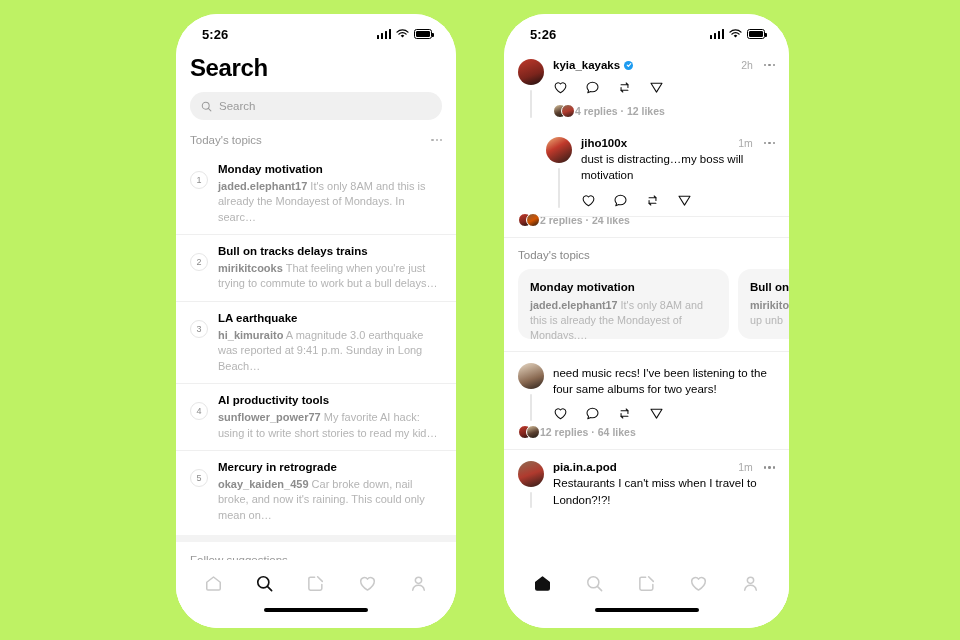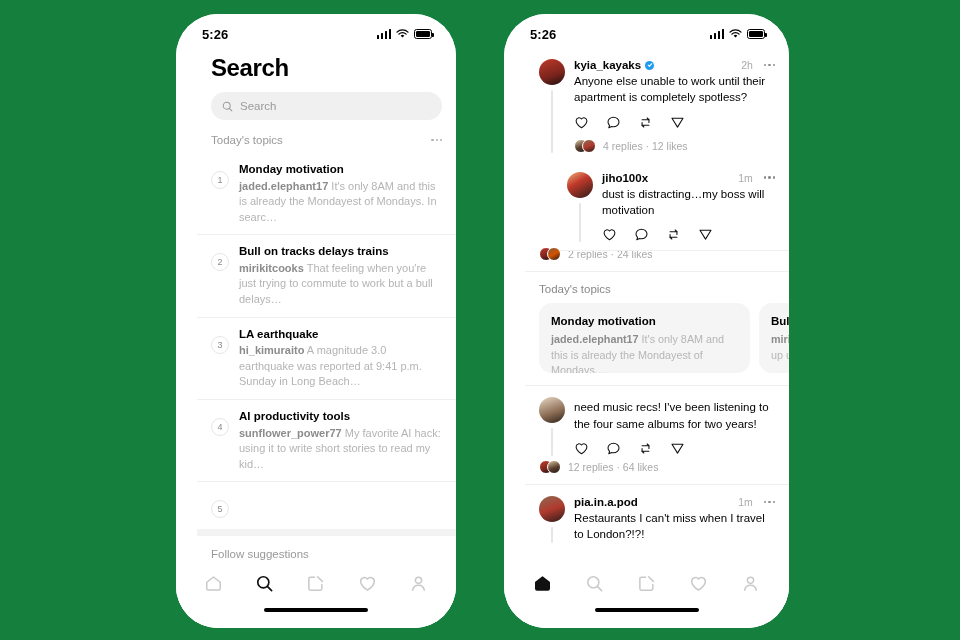--- a/index.html
+++ b/index.html
@@ -1,20 +1,20 @@
 <!DOCTYPE html>
 <html><head>
 <meta charset="utf-8">
 <style>
   * { margin:0; padding:0; box-sizing:border-box; }
   html, body {
     width:960px; height:640px; background:#000; overflow:hidden;
     font-family:"Liberation Sans", sans-serif;
   }
-  .stage { position:relative; width:960px; height:640px; background:#15803d; }
+  .stage { position:relative; width:960px; height:640px; background:#bef264; }
 
   
   .phone {
     position:absolute; background:#fff; border-radius:42px; overflow:hidden;
   }
   #phone-left  { left:176px; top:14px; width:280px; height:614px; }
   #phone-right { left:504px; top:14px; width:285px; height:614px; }
 
   .screen { position:relative; width:100%; height:100%; background:#fff; display:flex; flex-direction:column; }
 
@@ -27,21 +27,21 @@
   .status-icons { display:flex; align-items:center; gap:5px; }
   .sig { display:flex; align-items:flex-end; gap:1.5px; height:10px; }
   .sig i { display:block; width:2.5px; background:#000; border-radius:.5px; }
   .sig i:nth-child(1){height:4px}.sig i:nth-child(2){height:6px}
   .sig i:nth-child(3){height:8px}.sig i:nth-child(4){height:10px}
   .batt { width:18px; height:9.5px; border:1.2px solid #000; border-radius:2.6px; padding:1px; position:relative; }
   .batt::after{ content:""; position:absolute; right:-3px; top:3px; width:1.6px; height:3.5px; background:#000; border-radius:0 1px 1px 0;}
   .batt i { display:block; width:100%; height:100%; background:#000; border-radius:1.3px; }
 
   
-  .body { flex:1 1 auto; overflow:hidden; position:relative;padding-left:21px; }
+  .body { flex:1 1 auto; overflow:hidden; position:relative; }
 
   
   .page-title { font-size:24px; font-weight:800; color:#000; padding:6px 14px 10px; letter-spacing:-.4px; }
   .searchbar {
     margin:0 14px; height:28px; background:#f0f0f0; border-radius:14px;
     display:flex; align-items:center; gap:7px; padding:0 11px;
   }
   .searchbar .ph { font-size:11.5px; color:#9a9a9a; }
 
   .section-head {
@@ -91,21 +91,21 @@
   .post-main { flex:1 1 auto; min-width:0; }
   .post-head { display:flex; align-items:center; gap:4px; }
   .p-user { font-size:11.5px; font-weight:700; color:#000; }
   .p-spacer { flex:1 1 auto; }
   .p-time { font-size:10.5px; color:#a9a9a9; }
   .p-dots { display:flex; gap:2px; margin-left:7px; }
   .p-dots i { width:2.4px; height:2.4px; border-radius:50%; background:#8e8e8e; display:block; }
   .p-text { font-size:11.5px; color:#000; line-height:1.42; margin-top:2px; }
   .actions { display:flex; gap:17px; margin-top:9px; align-items:center; }
   .actions svg { display:block; }
-  .meta { display:flex; align-items:center; gap:7px; margin-top:9px; padding-left:14px; }
+  .meta { display:flex; align-items:center; gap:0; margin-top:9px; padding-left:14px;font-weight:bold; }
   .meta .stack .avatar { border:1.3px solid #fff; }
   .meta-txt { font-size:10.5px; color:#a9a9a9; }
   .sep { border-bottom:1px solid #efefef;margin-left:28px; }
 
   
   .topics-band { border-top:1px solid #efefef; padding-top:11px; }
   .topics-label { font-size:11.5px; color:#888; padding:0 14px 8px; }
   .cards { display:flex; gap:9px; padding:0 14px 12px; }
   .card {
     flex:0 0 211px; background:#f5f5f5; border-radius:13px; padding:11px 12px; height:70px; overflow:hidden;
@@ -199,20 +199,24 @@
         </div>
         <div class="trend">
           <div class="rank">4</div>
           <div class="trend-main">
             <div class="trend-title">AI productivity tools</div>
             <div class="trend-sub"><b>sunflower_power77</b> <span>My favorite AI hack: using it to write short stories to read my kid…</span></div>
           </div>
         </div>
         <div class="trend">
           <div class="rank">5</div>
+          <div class="trend-main">
+            <div class="trend-title">Mercury in retrograde</div>
+            <div class="trend-sub"><b>okay_kaiden_459</b> <span>Car broke down, nail broke, and now it's raining. This could only mean on…</span></div>
+          </div>
         </div>
       </div>
 
       <div class="follow-wrap">
         <div class="section-head" style="padding-top:4px">
           <span class="t">Follow suggestions</span>
         </div>
 
       </div>
 
@@ -294,21 +298,20 @@
                   </svg>
             </span>
             <span class="p-spacer"></span>
             <span class="p-time">2h</span>
             <span class="p-dots">
                   <i></i>
                   <i></i>
                   <i></i>
                 </span>
           </div>
-          <div class="p-text">Anyone else unable to work until their apartment is completely spotless?</div>
           <div class="actions">
             <svg width="15" height="15" viewBox="0 0 24 24">
                   <path d="M12 20.3S3.4 15 3.4 9.1a4.7 4.7 0 0 1 8.6-2.6 4.7 4.7 0 0 1 8.6 2.6c0 5.9-8.6 11.2-8.6 11.2z" stroke="#111" stroke-width="1.7" fill="none" stroke-linejoin="round"></path>
                 </svg>
             <svg width="15" height="15" viewBox="0 0 24 24">
                   <path d="M12 3.6c4.9 0 8.8 3.4 8.8 7.7 0 4.2-3.9 7.6-8.8 7.6-1 0-2-.1-2.9-.4l-4.7 2 1.3-3.9a7.2 7.2 0 0 1-2.5-5.3c0-4.3 3.9-7.7 8.8-7.7z" stroke="#111" stroke-width="1.7" fill="none" stroke-linejoin="round"></path>
                 </svg>
             <svg width="15" height="15" viewBox="0 0 24 24">
                   <path d="M6.5 7.6h11l-2.8-2.8M17.5 16.4h-11l2.8 2.8" stroke="#111" stroke-width="1.7" fill="none" stroke-linecap="round" stroke-linejoin="round"></path>
                   <path d="M17.5 7.6v4.3M6.5 16.4v-4.3" stroke="#111" stroke-width="1.7" fill="none" stroke-linecap="round"></path>

